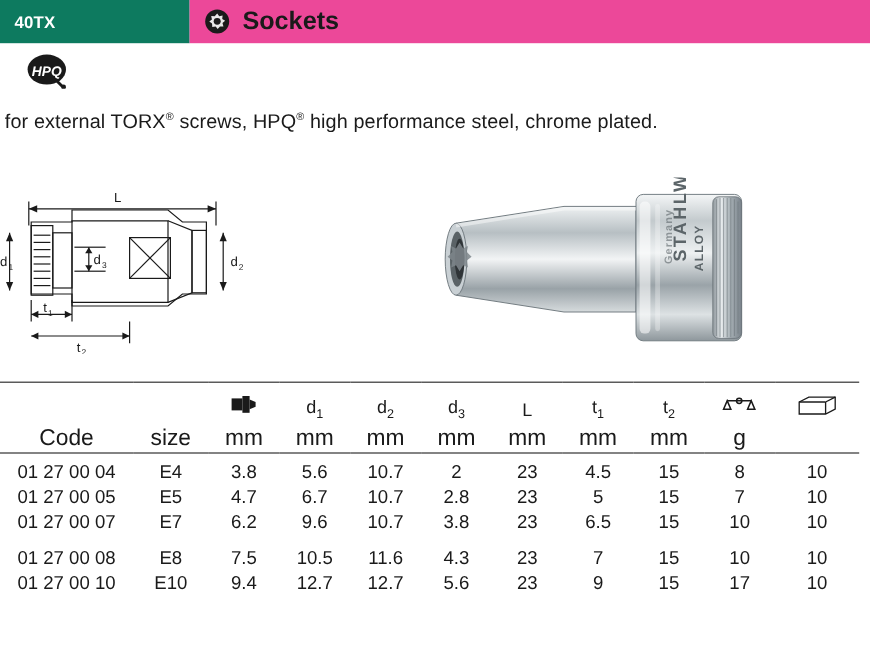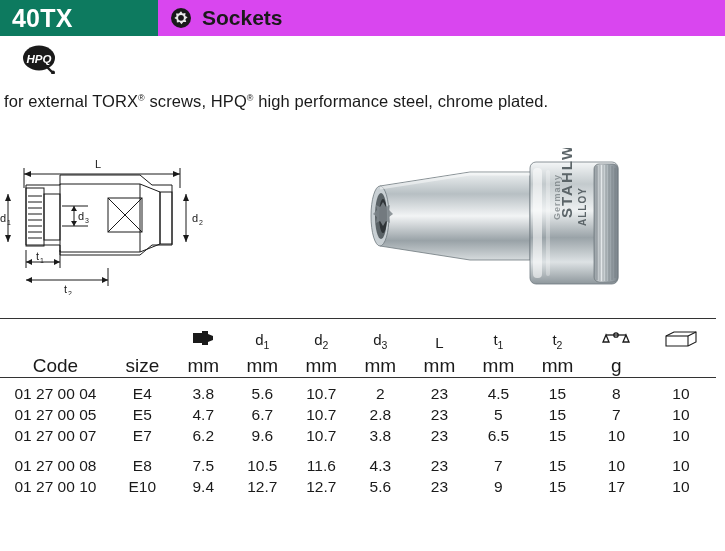--- a/index.html
+++ b/index.html
@@ -19,31 +19,31 @@
   
   .header {
     display: flex;
     align-items: stretch;
     height: 36px;
     width: 725px;
   }
   .header-code {
     background: #0d7a5f;
     color: #ffffff;
-    font-size: 25px;
+    font-size: 14px;
     font-weight: bold;
     display: flex;
     align-items: center;
     padding-left: 12px;
     width: 158px;
     box-sizing: border-box;
     letter-spacing: 0.2px;
   }
   .header-title {
-    background: #d946ef;
+    background: #ec4899;
     flex: 1;
     display: flex;
     align-items: center;
     padding-left: 12px;
     color: #1a1a1a;
     font-size: 21px;
     font-weight: bold;
   }
   .header-title .torx-icon {
     margin-right: 10px;

